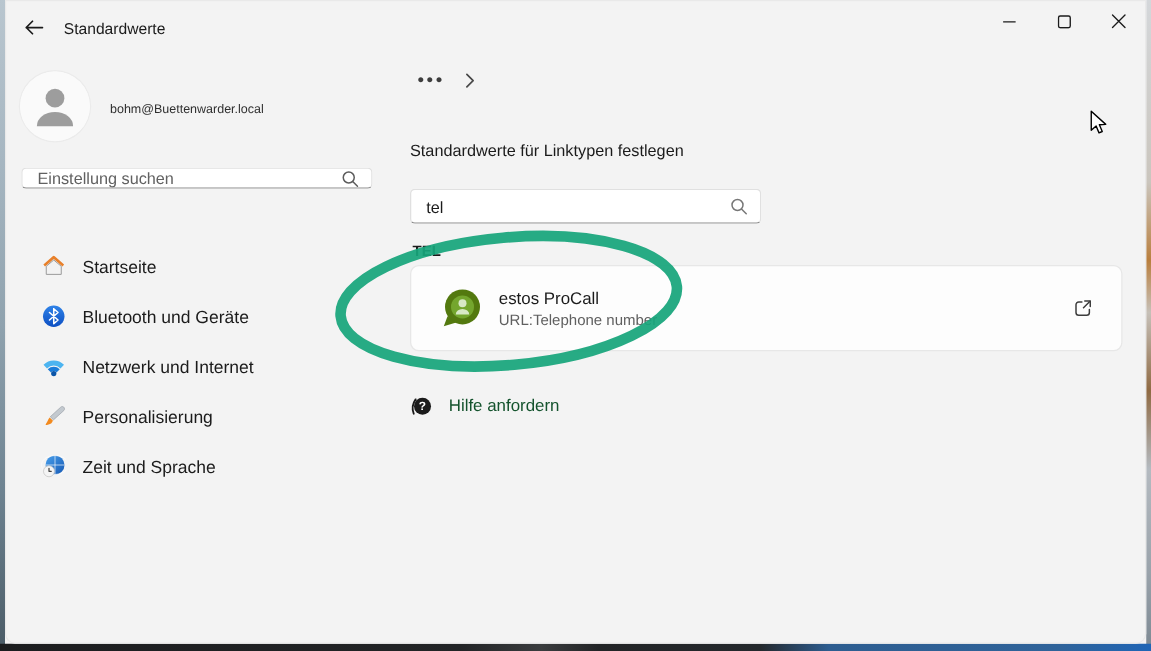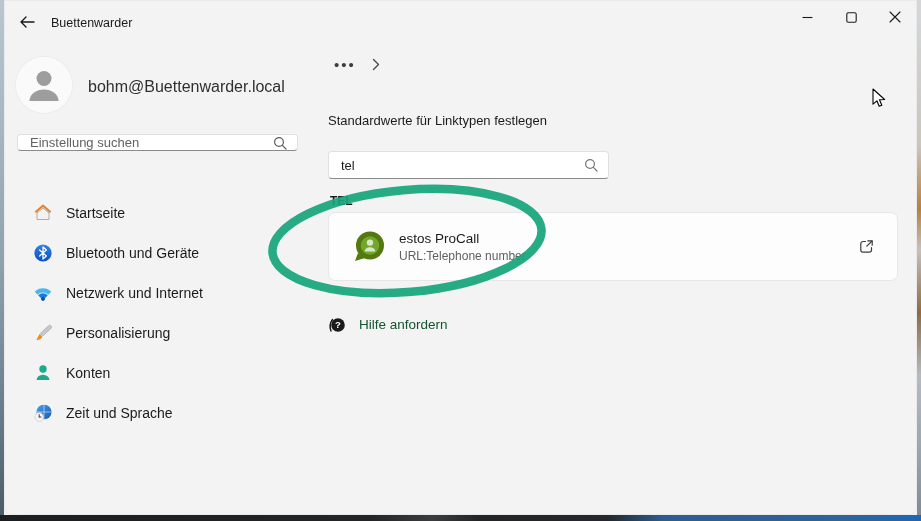--- a/index.html
+++ b/index.html
@@ -44,21 +44,21 @@
   
   .sidebar { position:absolute; left:0; top:44px; width:310px; height:471px; }
   .profile { position:absolute; left:12px; top:13px; display:flex; align-items:center; }
   .avatar {
     width:56px; height:56px; border-radius:50%; background:#fafafa;
     display:flex; align-items:center; justify-content:center; overflow:hidden;
     box-shadow:0 0 0 1px rgba(0,0,0,0.03);
   }
   .profile-text { margin-left:16px; }
   .profile-name { font-size:15px; font-weight:700; color:#191919; }
-  .profile-email { font-size:16px; color:#2f2f2f; margin-top:4px; }
+  .profile-email { font-size:10px; color:#2f2f2f; margin-top:4px; }
 
   .searchbox {
     position:absolute; display:flex; align-items:center;
     background:#ffffff; border:1px solid #e0e0e0; border-bottom-color:#8b8b8b;
     border-radius:4px;
   }
   .sb-side { left:13px; top:90px; width:281px; height:17px; }
   .searchbox input {
     flex:1; border:none; outline:none; background:transparent;
     font-family:"Liberation Sans", sans-serif; font-size:13px; color:#1b1b1b;
@@ -121,21 +121,21 @@
   <div class="window">
 
     <div class="titlebar">
       <div class="back-btn">
         <span style="display:flex">
           <svg width="16" height="14" viewBox="0 0 16 14">
               <path d="M15 7 H2 M7 2 L2 7 L7 12" fill="none" stroke="#1b1b1b" stroke-width="1.4" stroke-linecap="round" stroke-linejoin="round"></path>
             </svg>
         </span>
       </div>
-      <div class="win-title">Buettenwarder</div>
+      <div class="win-title">Standardwerte</div>
       <div class="caption-controls">
         <div class="caption-btn">
           <span style="display:flex">
             <svg width="11" height="11" viewBox="0 0 11 11">
                 <path d="M0.5 5.5 H10.5" stroke="#1b1b1b" stroke-width="1.1"></path>
               </svg>
           </span>
         </div>
         <div class="caption-btn">
           <span style="display:flex">
@@ -226,30 +226,20 @@
           <span class="nav-icon">
             <svg width="20" height="20" viewBox="0 0 20 20">
               <path d="M16.8 2.2 a1.9 1.9 0 0 1 1.3 3.2 L9.8 12.9 L7.2 10.4 L15.5 2.8 a1.9 1.9 0 0 1 1.3 -0.6 Z" fill="#c3c9cf" stroke="#959ca3" stroke-width="0.5"></path>
               <path d="M6.7 10.9 L9.3 13.4 C9 15.2 7.4 16.6 4.6 16.9 C3.6 17 3.2 16.6 3.8 15.9 C5 14.6 5.3 12.3 6.7 10.9 Z" fill="#f28a1f"></path>
             </svg>
           </span>
           <span class="nav-label">Personalisierung</span>
         </div>
 
 
-        <div class="nav-item">
-
-          <span class="nav-icon">
-            <svg width="20" height="20" viewBox="0 0 20 20">
-              <circle cx="10" cy="6" r="3.7" fill="#1ea98a"></circle>
-              <path d="M3.6 17 a6.4 5.3 0 0 1 12.8 0 z" fill="#1ea98a"></path>
-            </svg>
-          </span>
-          <span class="nav-label">Konten</span>
-        </div>
 
         <div class="nav-item">
 
           <span class="nav-icon">
             <svg width="20" height="20" viewBox="0 0 20 20">
               <defs>
                   <linearGradient id="gglobe" x1="0" y1="0" x2="1" y2="1">
                 <stop offset="0" stop-color="#49a0ec"></stop>
                     <stop offset="1" stop-color="#1659b4"></stop>
               </linearGradient>

